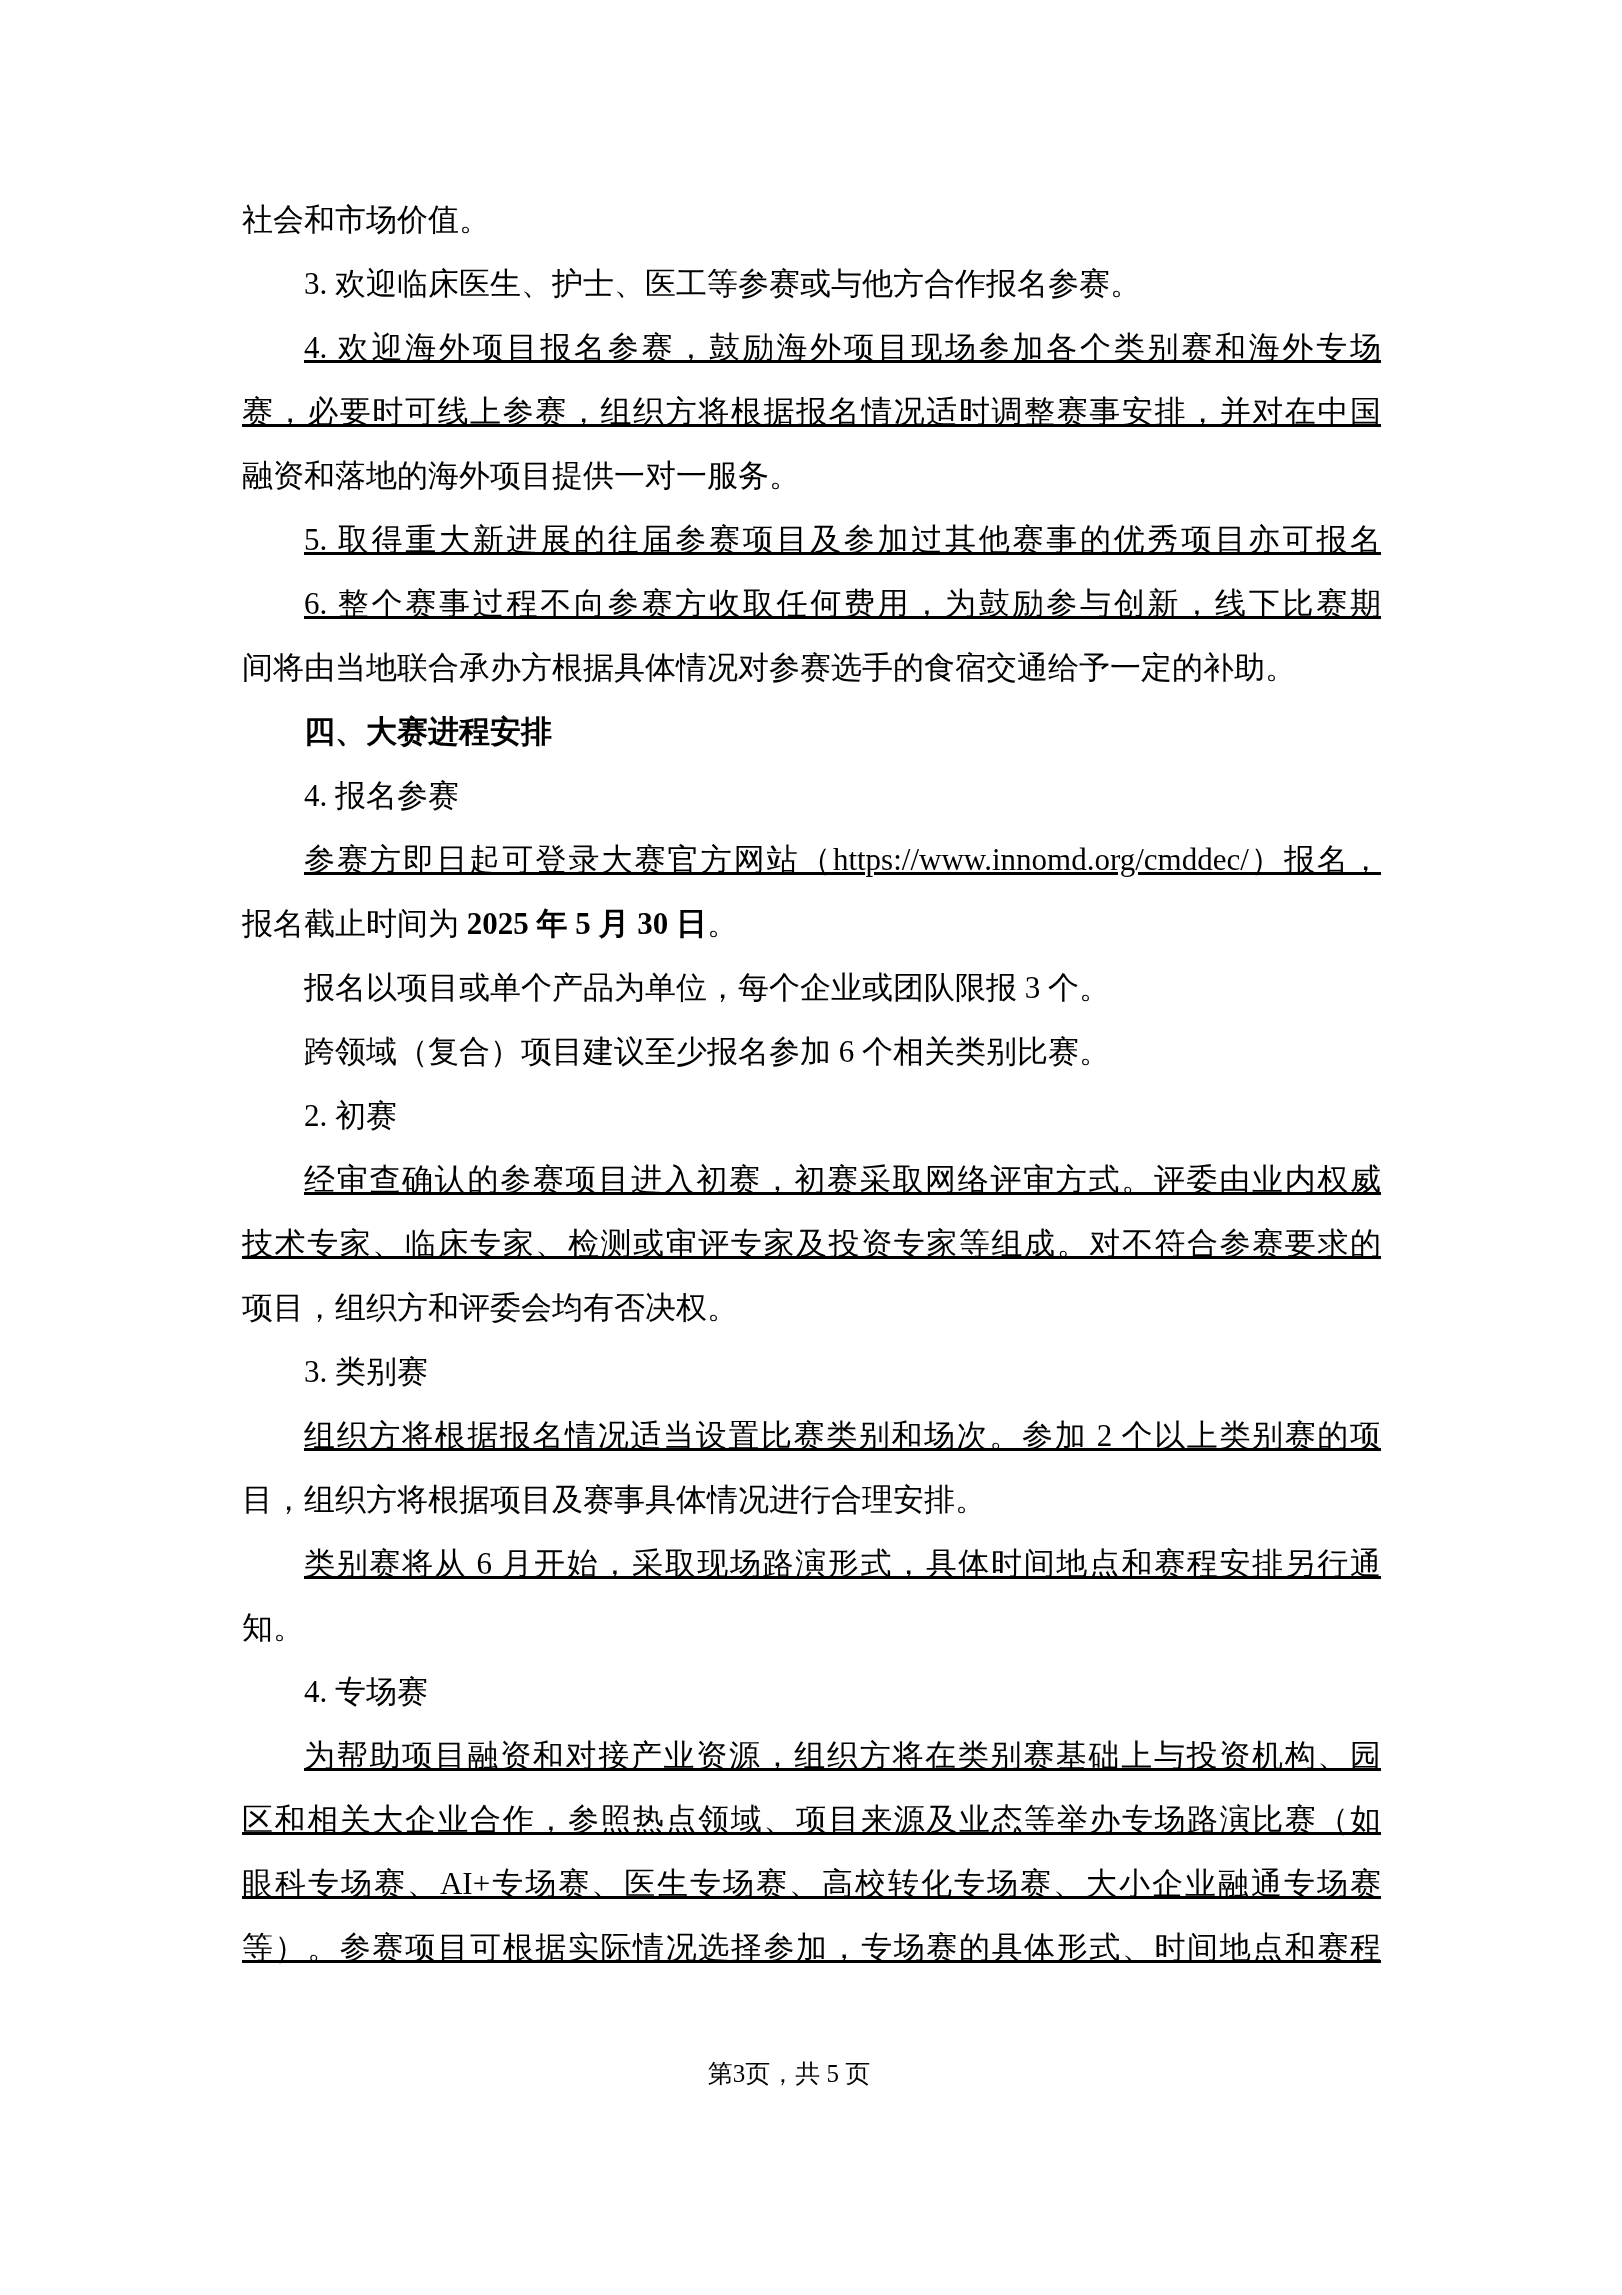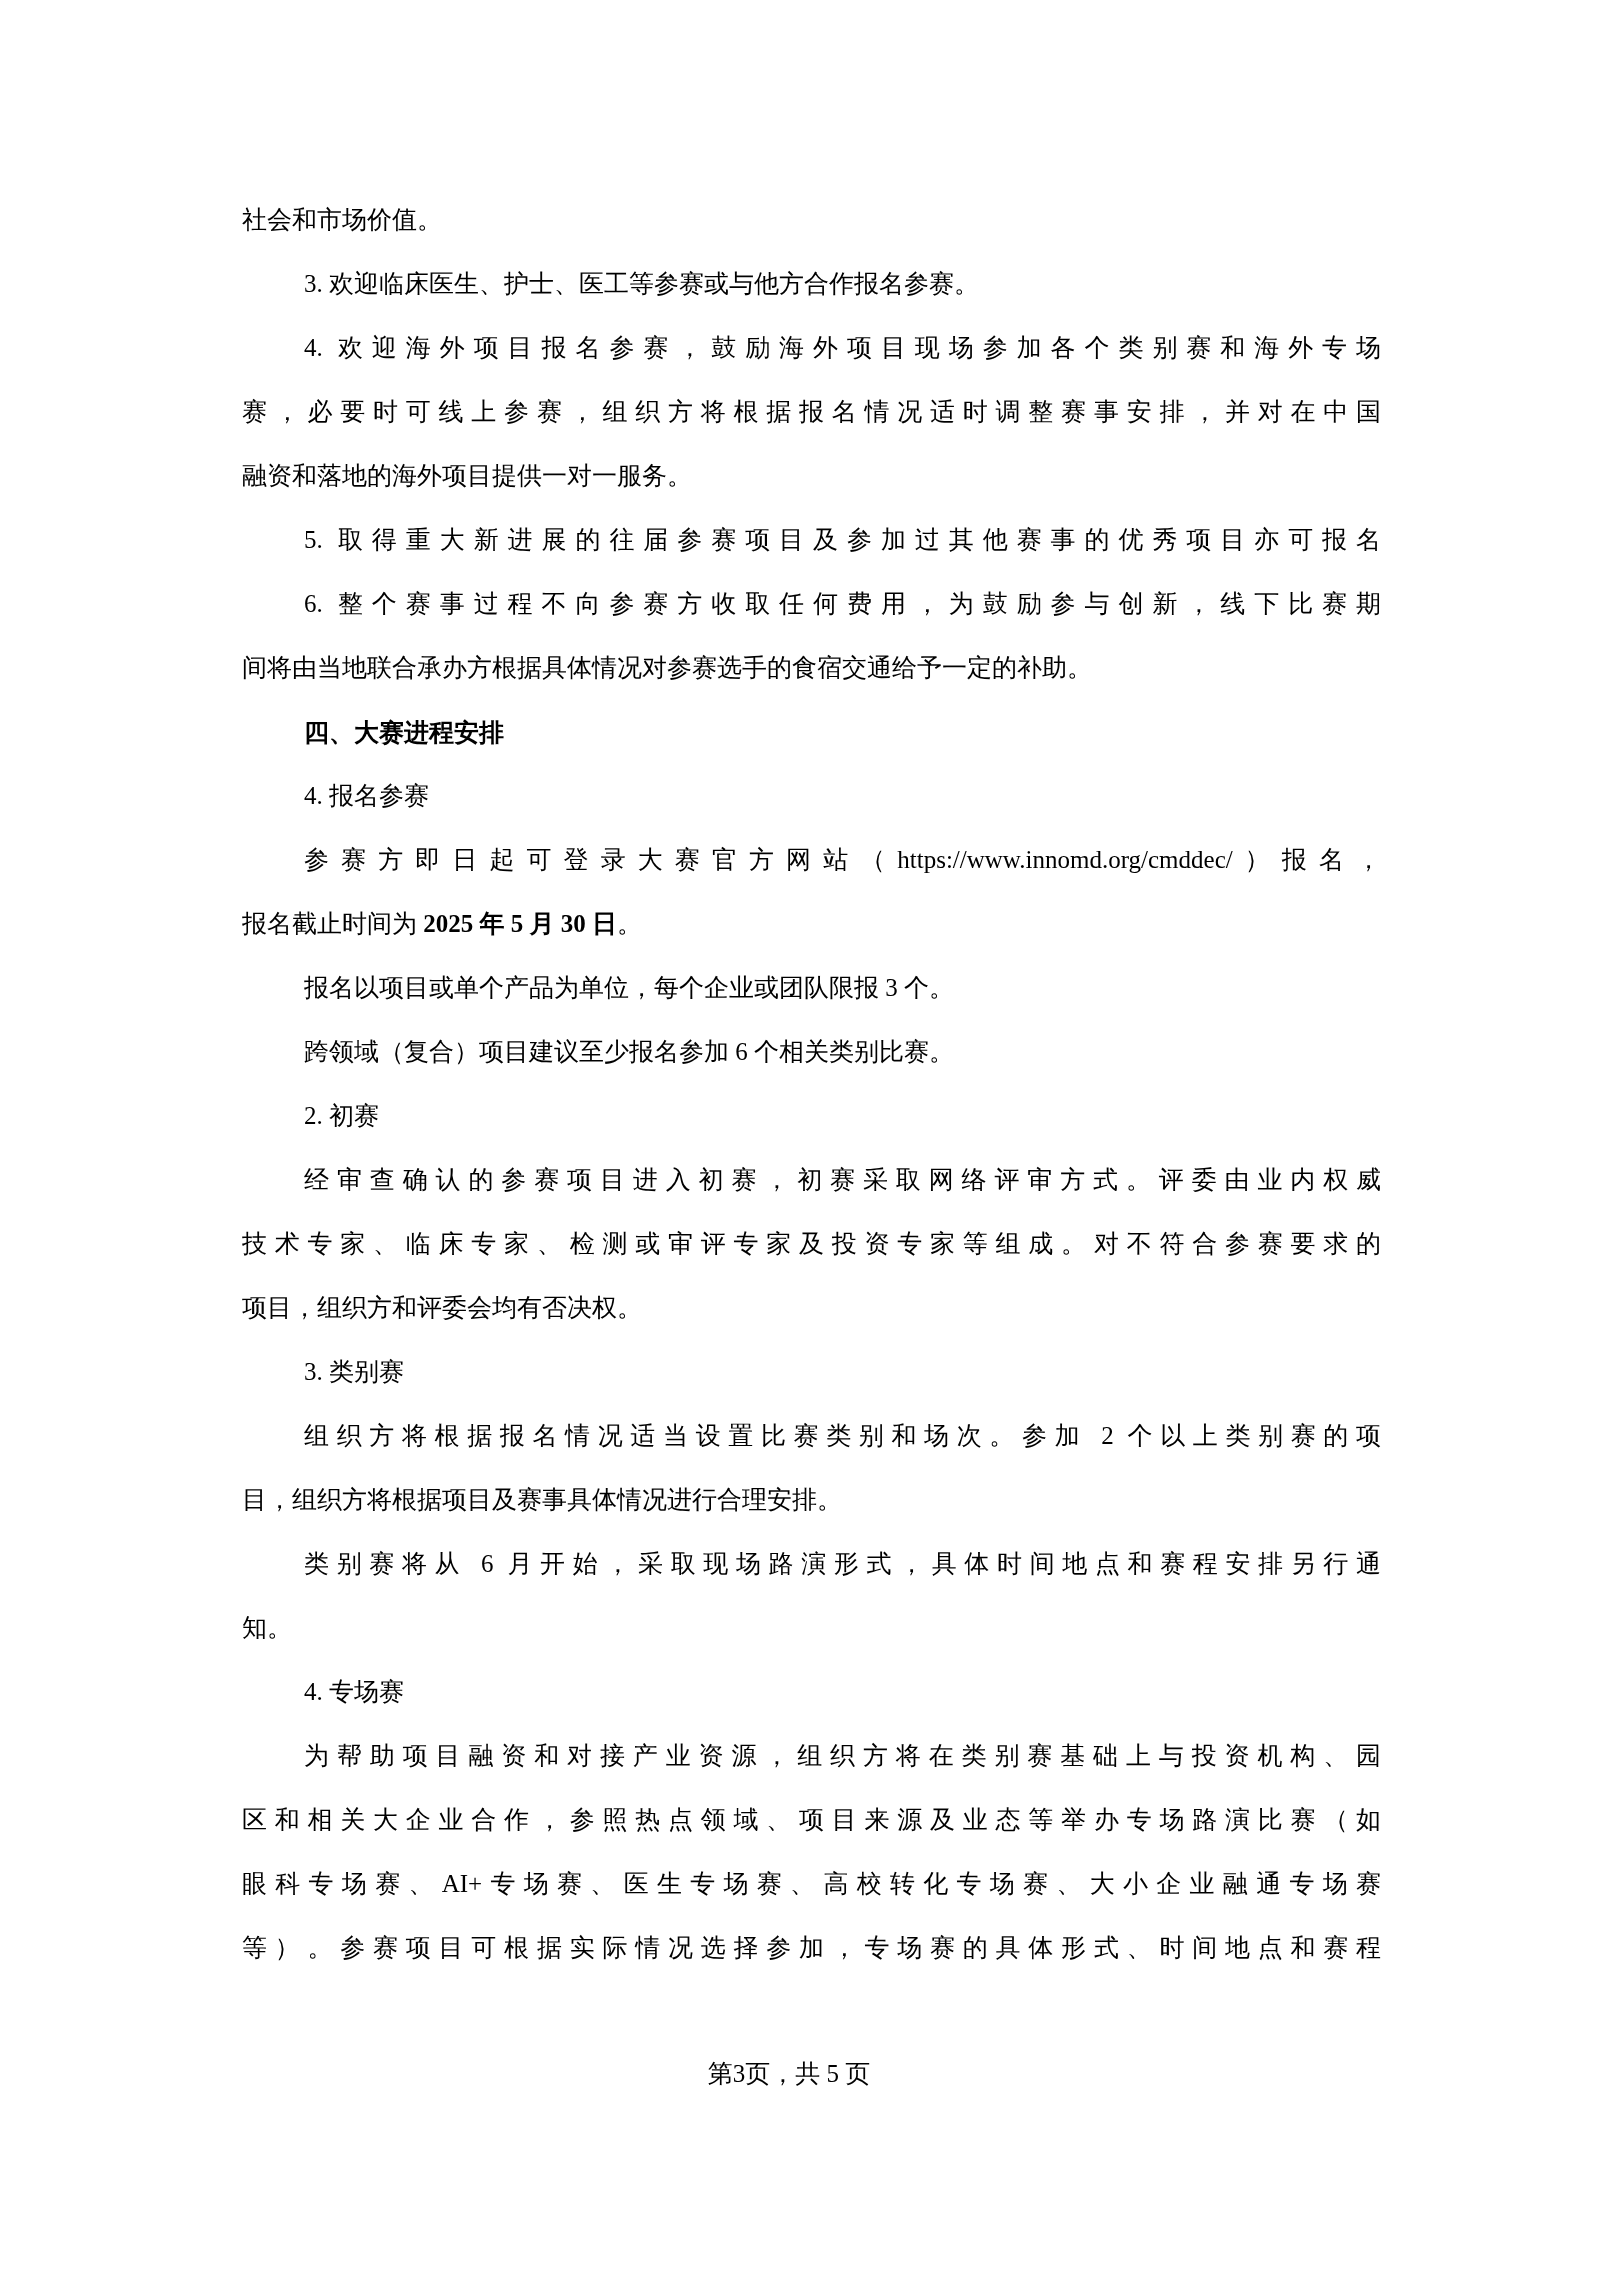--- a/index.html
+++ b/index.html
@@ -16,30 +16,31 @@
   }
   .content {
     position: absolute;
     left: 242px;
     top: 188px;
     width: 1139px;
   }
   .line {
     height: 64px;
     line-height: 64px;
-    font-size: 25px;
+    font-size: 31px;
     letter-spacing: 0;
   }
   .ind {
     text-indent: 62px;
   }
   .just {
     text-align: justify;
     text-align-last: justify;
     text-justify: inter-character;
+    text-decoration: underline;
   }
   .head {
     font-weight: 700;
     font-family: "Liberation Sans", "DejaVu Sans", sans-serif;
   }
   .line b {
     font-weight: 700;
   }
   .footer {
     position: absolute;

